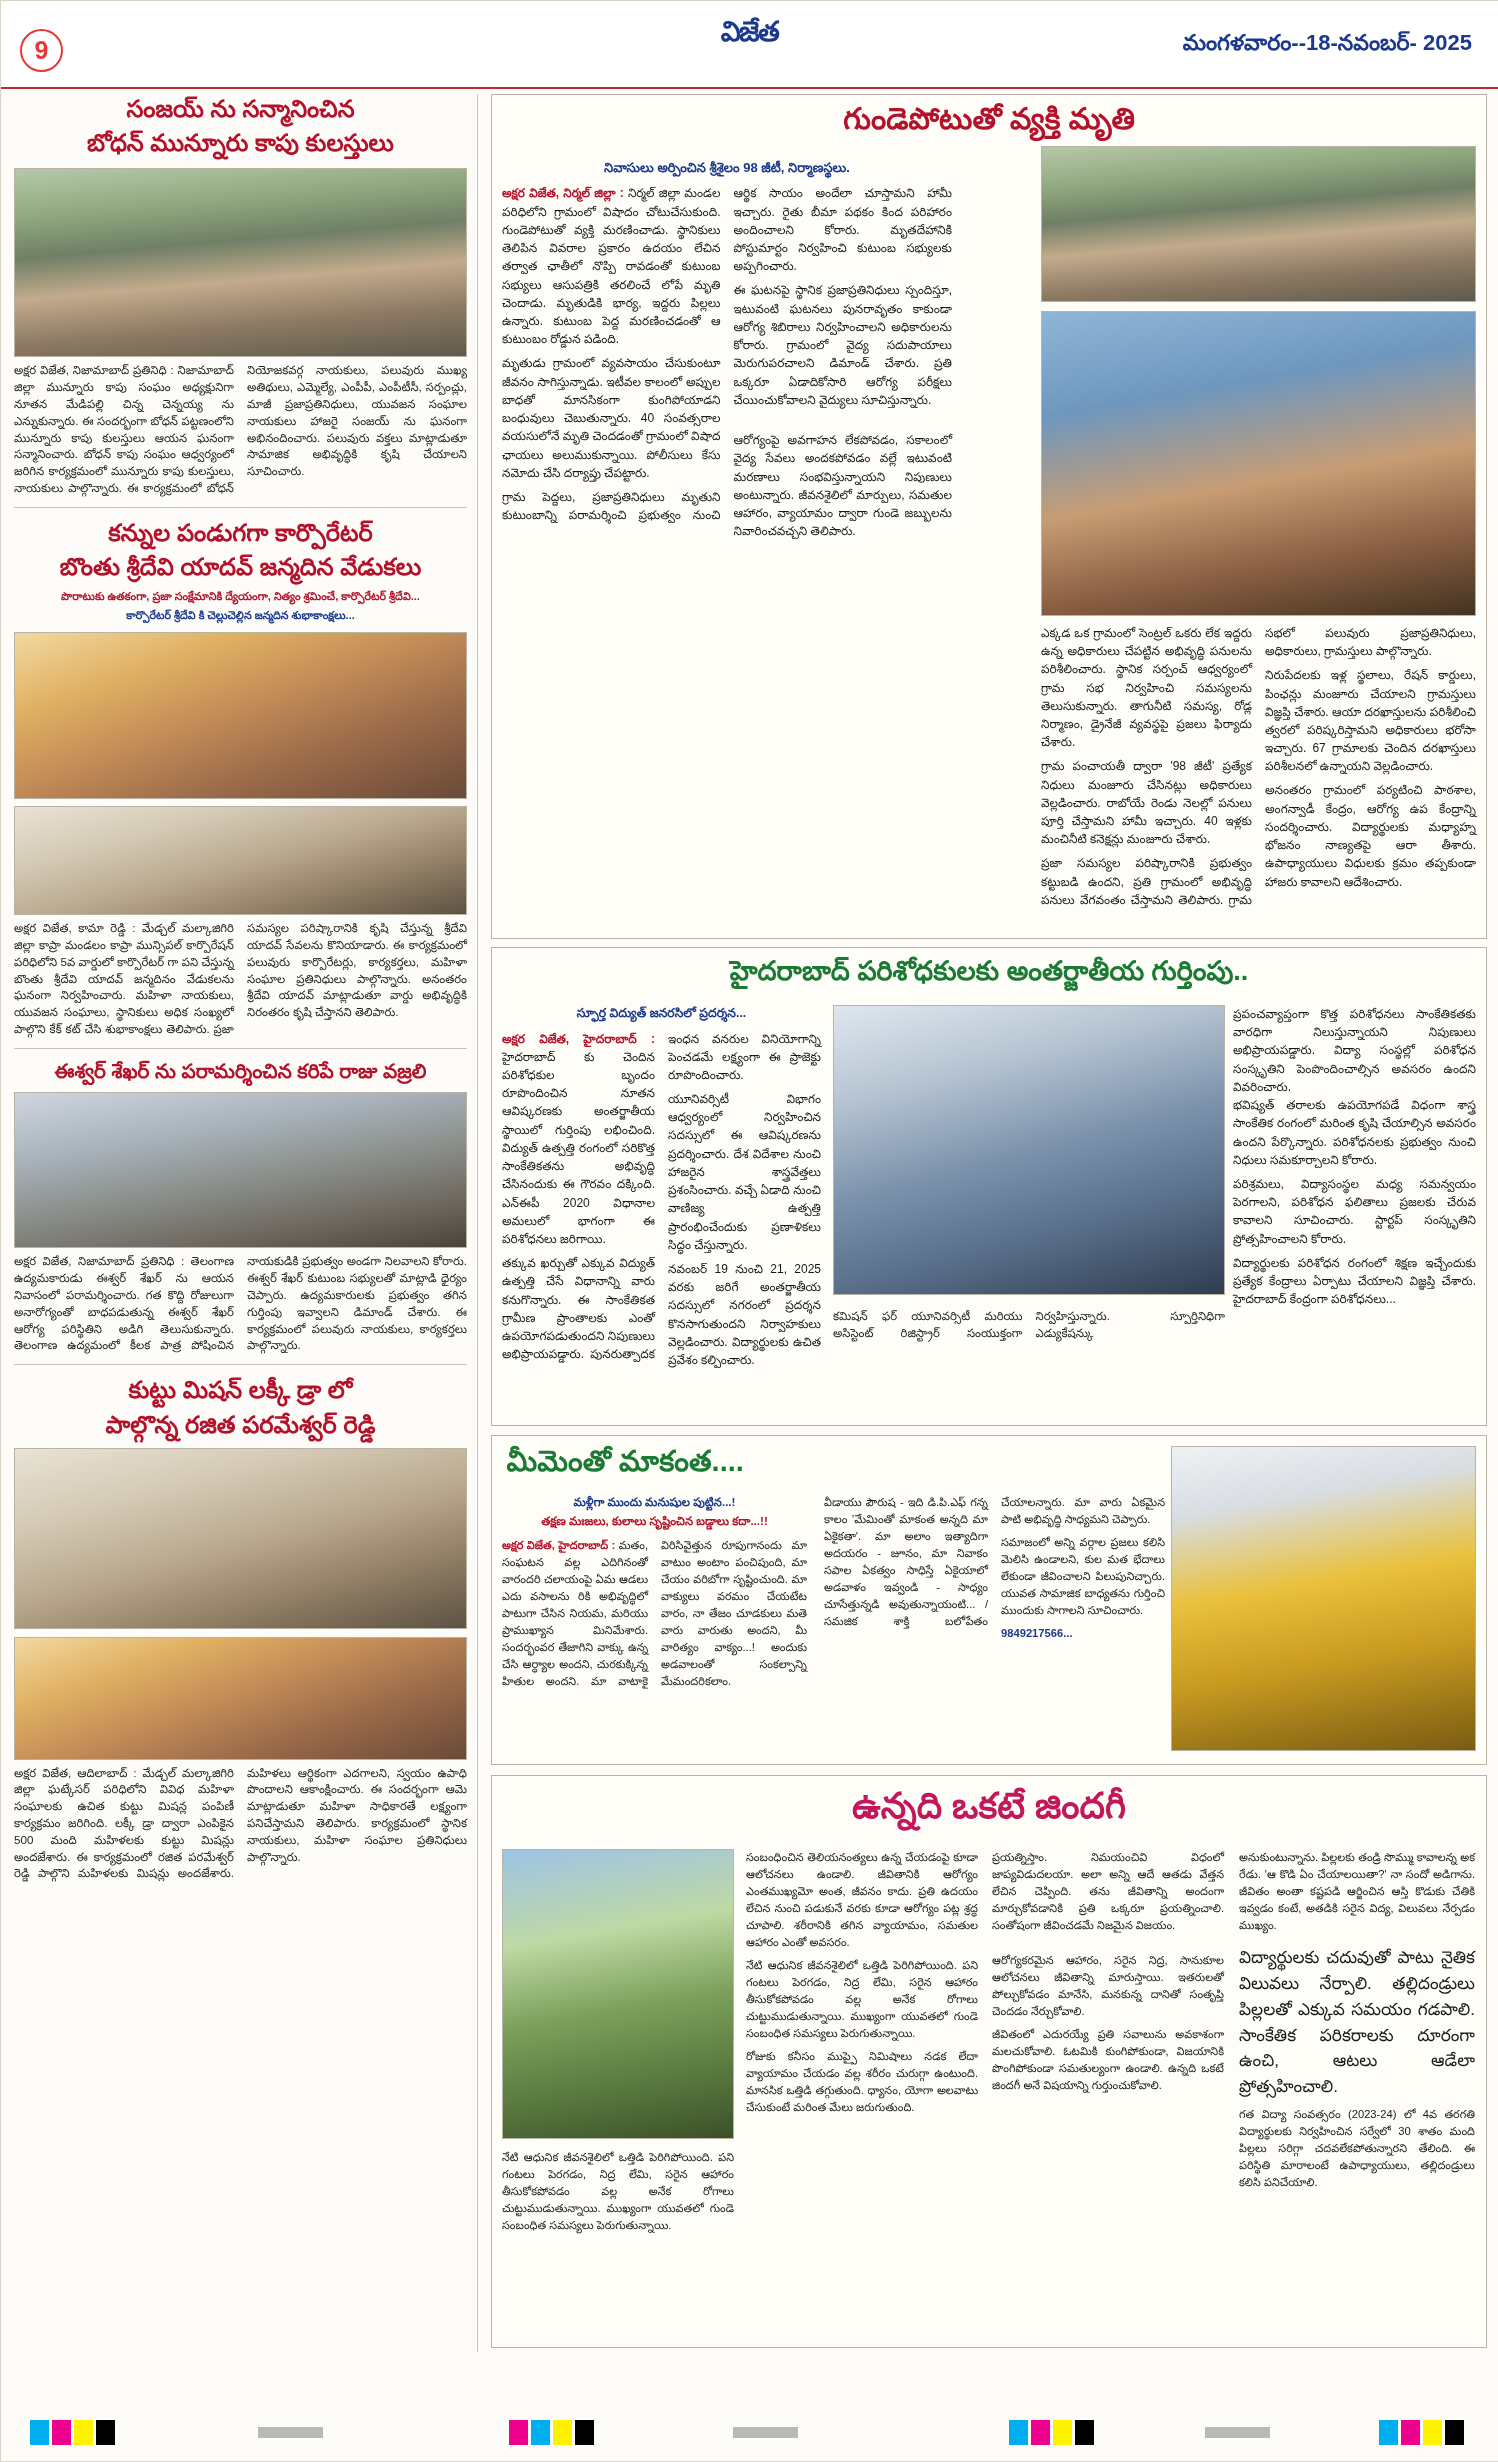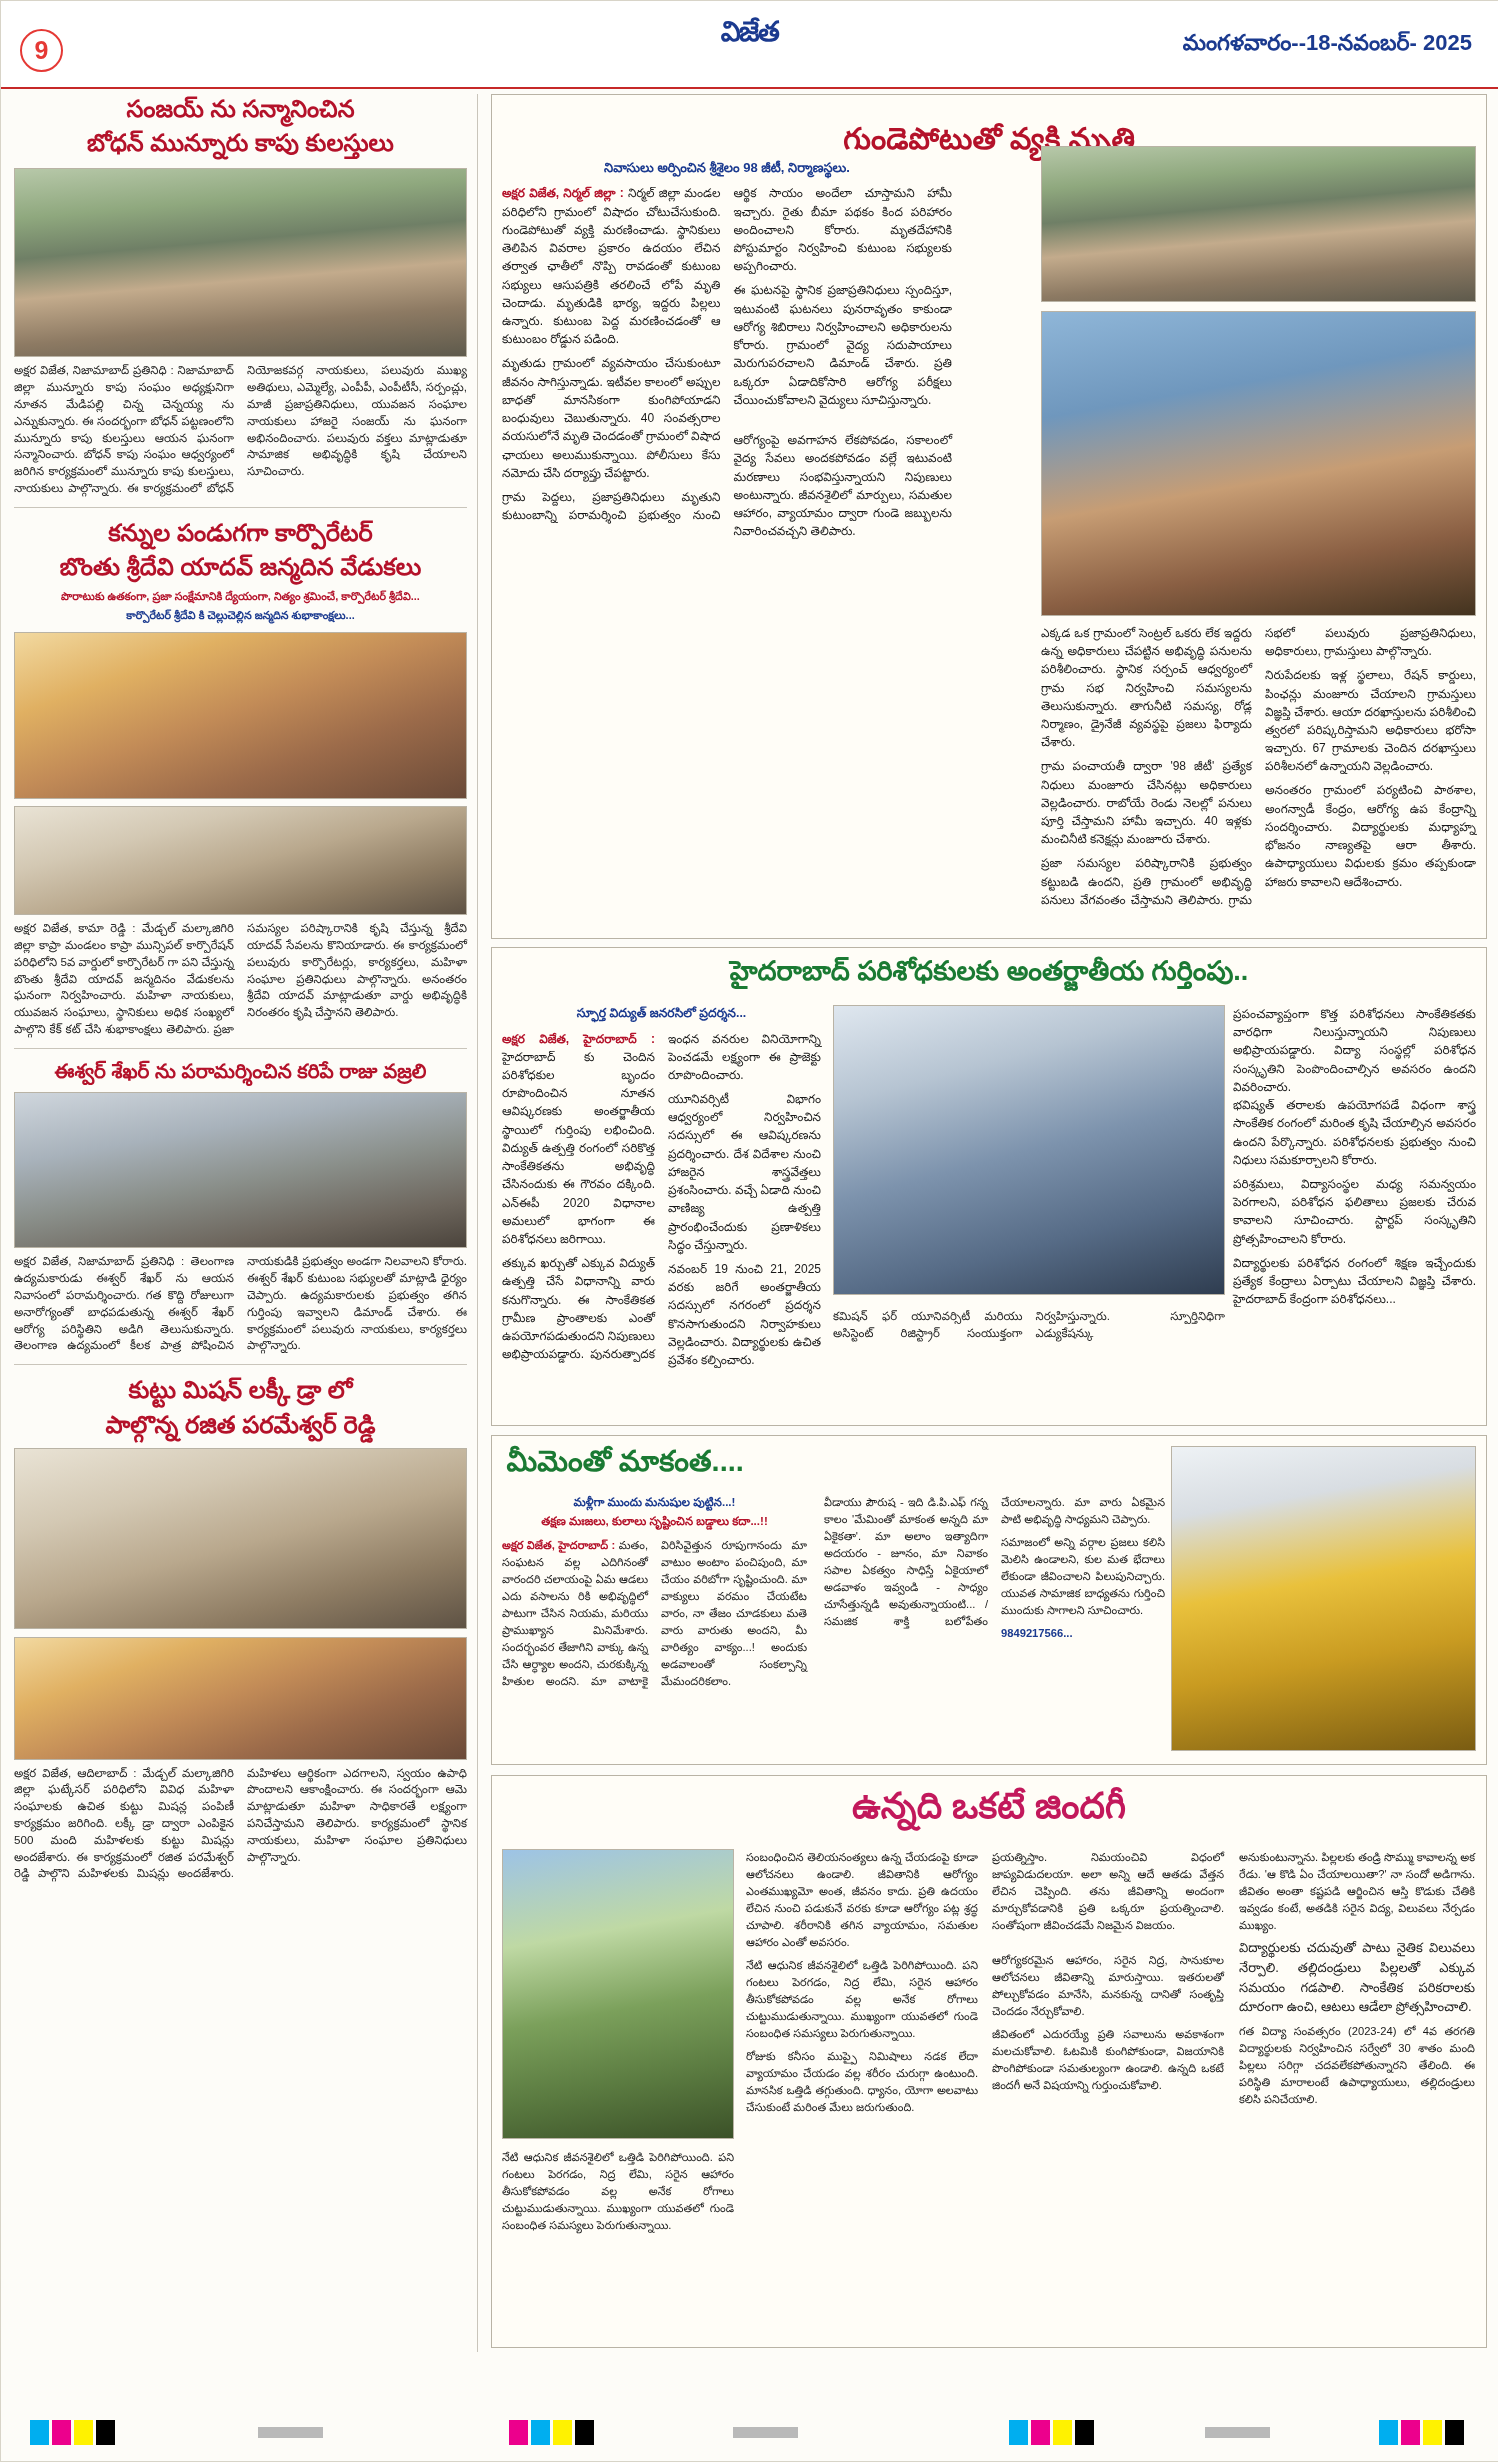--- a/index.html
+++ b/index.html
@@ -161,21 +161,21 @@
     <div>
       <div class="hl mid">కుట్టు మిషన్ లక్కీ డ్రా లో</div>
       <div class="hl mid" style="margin-top:4.4px">పాల్గొన్న రజిత  పరమేశ్వర్ రెడ్డి</div>
       <div class="photo hall" style="height:181px;margin-top:8.7px"></div>
       <div class="photo stage" style="height:123px;margin-top:7.3px"></div>
       <div class="caption two-col">అక్షర విజేత, ఆదిలాబాద్ : మేడ్చల్ మల్కాజిగిరి జిల్లా ఘట్కేసర్ పరిధిలోని వివిధ మహిళా సంఘాలకు ఉచిత కుట్టు మిషన్ల పంపిణీ కార్యక్రమం జరిగింది. లక్కీ డ్రా ద్వారా ఎంపికైన 500 మంది మహిళలకు కుట్టు మిషన్లు అందజేశారు. ఈ కార్యక్రమంలో రజిత పరమేశ్వర్ రెడ్డి పాల్గొని మహిళలకు మిషన్లు అందజేశారు. మహిళలు ఆర్థికంగా ఎదగాలని, స్వయం ఉపాధి పొందాలని ఆకాంక్షించారు. ఈ సందర్భంగా ఆమె మాట్లాడుతూ మహిళా సాధికారతే లక్ష్యంగా పనిచేస్తామని తెలిపారు. కార్యక్రమంలో స్థానిక నాయకులు, మహిళా సంఘాల ప్రతినిధులు పాల్గొన్నారు.</div>
     </div>
 
   </div>
 
-  <div style="position:absolute; left:490px; top:93px; width:996px; height:845px; border:1.5px solid #b9b3a5; box-sizing:border-box; padding:25px; background:#fffdf7;">
+  <div style="position:absolute; left:490px; top:93px; width:996px; height:845px; border:1.5px solid #b9b3a5; box-sizing:border-box; padding:5px; background:#fffdf7;">
     <div class="hl big">గుండెపోటుతో వ్యక్తి మృతి</div>
 
     <div class="photo people" style="position:absolute; right:10px; top:51px; width:435px; height:156px;"></div>
     <div class="photo portrait" style="position:absolute; right:10px; top:216px; width:435px; height:305px;"></div>
 
     <div style="position:absolute; left:10px; top:64px; width:450px;">
       <div class="lede">నివాసులు అర్పించిన శ్రీశైలం 98 జీటీ, నిర్మాణస్థలు.</div>
       <div class="two-col" style="margin-top:7.3px;">
         <div class="body-text"><b style="color:#b4122a">అక్షర విజేత, నిర్మల్ జిల్లా :</b>
           <span>నిర్మల్ జిల్లా మండల పరిధిలోని గ్రామంలో విషాదం చోటుచేసుకుంది. గుండెపోటుతో వ్యక్తి మరణించాడు. స్థానికులు తెలిపిన వివరాల ప్రకారం ఉదయం లేచిన తర్వాత ఛాతీలో నొప్పి రావడంతో కుటుంబ సభ్యులు ఆసుపత్రికి తరలించే లోపే మృతి చెందాడు. మృతుడికి భార్య, ఇద్దరు పిల్లలు ఉన్నారు. కుటుంబ పెద్ద మరణించడంతో ఆ కుటుంబం రోడ్డున పడింది.</span></div>
@@ -260,21 +260,21 @@
     </div>
 
     <div style="position:absolute; left:500px; top:73px; width:232px;">
       <div class="body-text" style="font-size:11.2px">ప్రయత్నిస్తాం. నిమయంచివి విధంలో జాప్యవిడుదలయా. అలా అన్ని ఆదే ఆతడు వేత్తన లేచిన చెప్పింది. తను జీవితాన్ని అందంగా మార్చుకోవడానికి ప్రతి ఒక్కరూ ప్రయత్నించాలి. సంతోషంగా జీవించడమే నిజమైన విజయం.</div>
       <div class="body-text" style="font-size:11.2px;margin-top:18px">ఆరోగ్యకరమైన ఆహారం, సరైన నిద్ర, సానుకూల ఆలోచనలు జీవితాన్ని మారుస్తాయి. ఇతరులతో పోల్చుకోవడం మానేసి, మనకున్న దానితో సంతృప్తి చెందడం నేర్చుకోవాలి.</div>
       <div class="body-text" style="font-size:11.2px;margin-top:5.8px">జీవితంలో ఎదురయ్యే ప్రతి సవాలును అవకాశంగా మలచుకోవాలి. ఓటమికి కుంగిపోకుండా, విజయానికి పొంగిపోకుండా సమతుల్యంగా ఉండాలి. ఉన్నది ఒకటే జిందగీ అనే విషయాన్ని గుర్తుంచుకోవాలి.</div>
     </div>
 
     <div style="position:absolute; left:747px; top:73px; width:236px;">
       <div class="body-text" style="font-size:11.2px">అనుకుంటున్నాను. పిల్లలకు తండ్రి సొమ్ము కావాలన్న అక రేడు. 'ఆ కొడి ఏం చేయాలయితా?' నా సందో అడిగాను. జీవితం అంతా కష్టపడి ఆర్జించిన ఆస్తి కొడుకు చేతికి ఇవ్వడం కంటే, అతడికి సరైన విద్య, విలువలు నేర్పడం ముఖ్యం.</div>
-      <div class="body-text" style="font-size:13px;margin-top:4px">విద్యార్థులకు చదువుతో పాటు నైతిక విలువలు నేర్పాలి. తల్లిదండ్రులు పిల్లలతో ఎక్కువ సమయం గడపాలి. సాంకేతిక పరికరాలకు దూరంగా ఉంచి, ఆటలు ఆడేలా ప్రోత్సహించాలి.</div>
+      <div class="body-text" style="font-size:17px;margin-top:11px">విద్యార్థులకు చదువుతో పాటు నైతిక విలువలు నేర్పాలి. తల్లిదండ్రులు పిల్లలతో ఎక్కువ సమయం గడపాలి. సాంకేతిక పరికరాలకు దూరంగా ఉంచి, ఆటలు ఆడేలా ప్రోత్సహించాలి.</div>
       <div class="body-text" style="font-size:11.2px;margin-top:5.8px">గత విద్యా సంవత్సరం (2023-24) లో 4వ తరగతి విద్యార్థులకు నిర్వహించిన సర్వేలో 30 శాతం మంది పిల్లలు సరిగ్గా చదవలేకపోతున్నారని తేలింది. ఈ పరిస్థితి మారాలంటే ఉపాధ్యాయులు, తల్లిదండ్రులు కలిసి పనిచేయాలి.</div>
     </div>
 
     <div style="position:absolute; left:10px; top:373px; width:232px;">
       <div class="body-text" style="font-size:11.2px">నేటి ఆధునిక జీవనశైలిలో ఒత్తిడి పెరిగిపోయింది. పని గంటలు పెరగడం, నిద్ర లేమి, సరైన ఆహారం తీసుకోకపోవడం వల్ల అనేక రోగాలు చుట్టుముడుతున్నాయి. ముఖ్యంగా యువతలో గుండె సంబంధిత సమస్యలు పెరుగుతున్నాయి.</div>
     </div>
   </div>
 
   <div class="colorbar">
     <div class="swatch-group" style="left:29px;">

